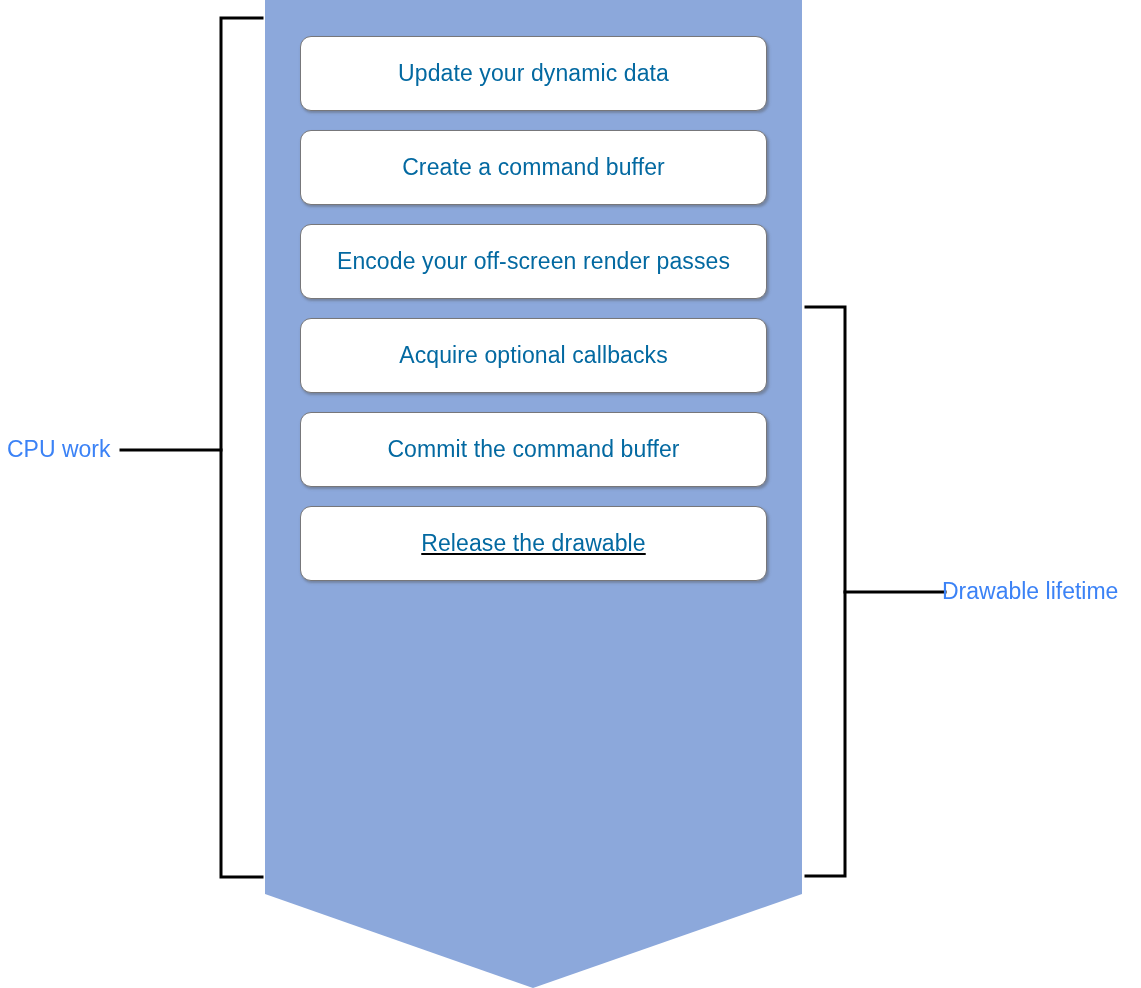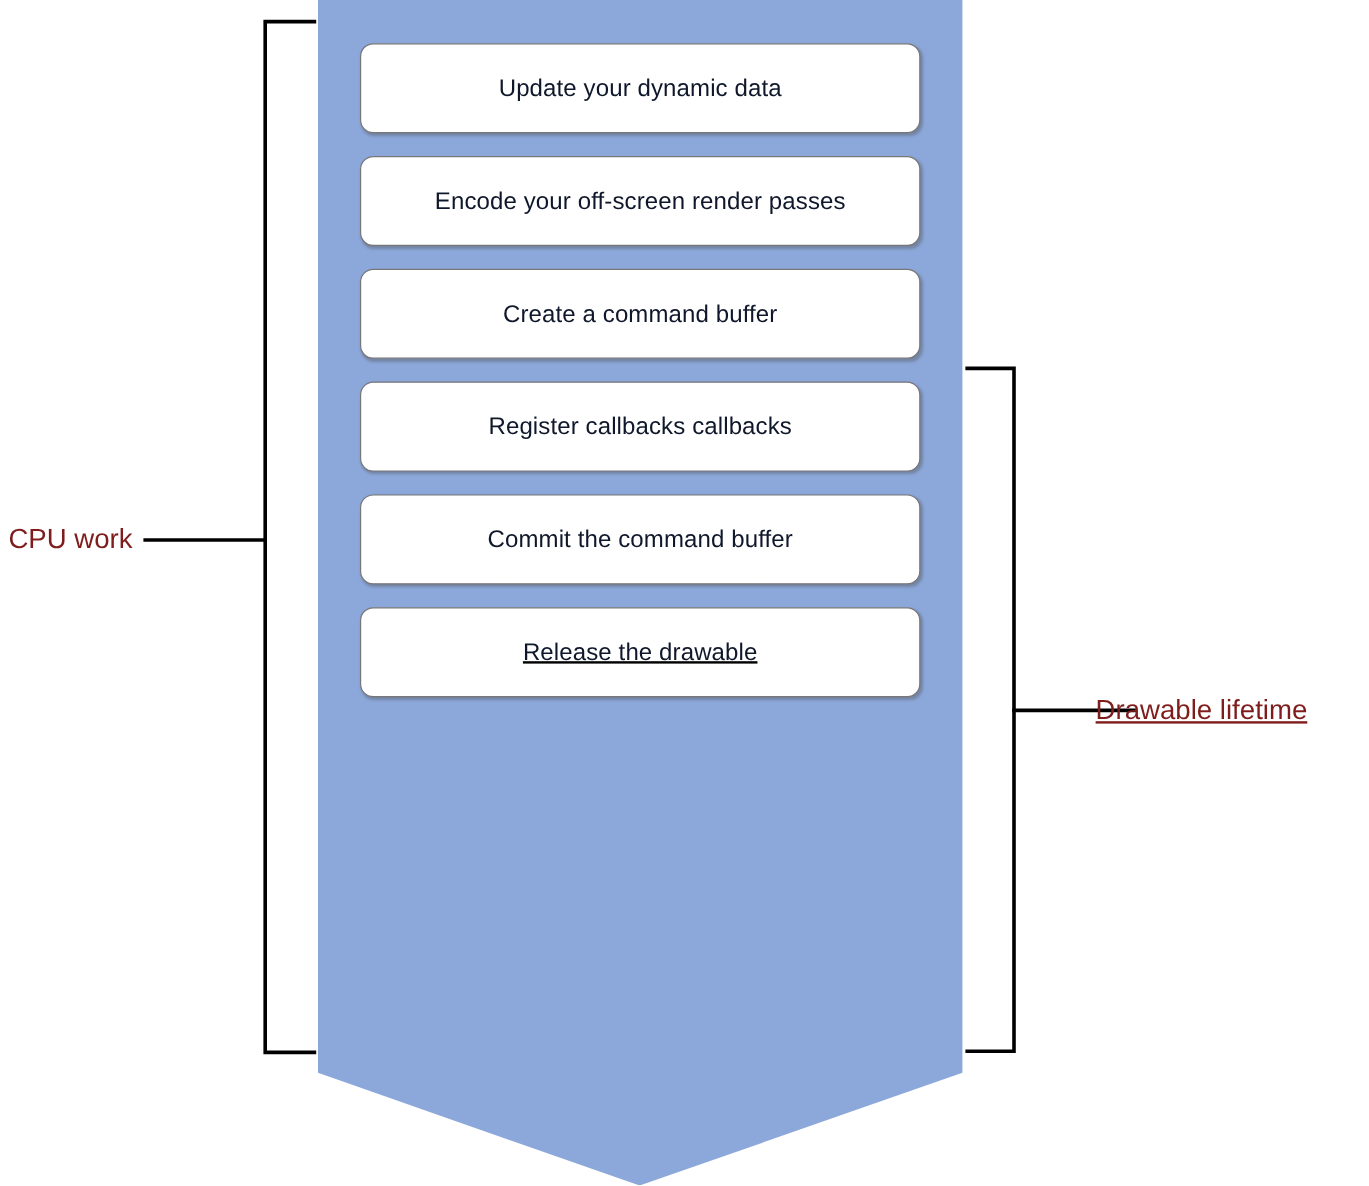--- a/index.html
+++ b/index.html
@@ -50,55 +50,54 @@
     border-radius: 11px;
     box-shadow: 1.5px 2px 2.5px rgba(80,80,80,0.40);
     display: flex;
     align-items: center;
     justify-content: center;
   }
   .step-box:last-child { margin-bottom: 0; text-decoration: underline; }
 
   .step-label {
     font-family: "Liberation Sans", sans-serif;
-    font-size: 20px;
+    font-size: 23px;
     line-height: 1;
-    color: #0f172a;
+    color: #0369a1;
     letter-spacing: 0.1px;
     white-space: nowrap;
   }
 
   
   .bracket-svg {
     position: absolute;
     left: 0;
     top: 0;
     width: 1141px;
     height: 988px;
     pointer-events: none;
   }
 
   .annot-label {
     position: absolute;
     font-family: "Liberation Sans", sans-serif;
     font-size: 23px;
     line-height: 1;
-    color: #7f1d1d;
+    color: #3b82f6;
     white-space: nowrap;
   }
 
   #cpu-work-label {
     left: 7px;
     top: 438px;
   }
 
   #drawable-lifetime-label {
-    left: 913px;
+    left: 942px;
     top: 580px;
-    text-decoration: underline;
   }
 </style>
 </head>
 <body>
 
 <div id="diagram">
 
   <svg class="arrow-svg" viewBox="0 0 1141 988" aria-hidden="true">
     <path d="M 265 0 L 802 0 L 802 894 L 533 988 L 265 894 Z" fill="#8ca8db"></path>
   </svg>
@@ -116,32 +115,32 @@
     </g>
   </svg>
 
   <div class="steps-column">
 
     <div class="step-box">
       <span class="step-label">Update your dynamic data</span>
     </div>
 
     <div class="step-box">
-      <span class="step-label">Encode your off-screen render passes</span>
+      <span class="step-label">Create a command buffer</span>
     </div>
 
     <div class="step-box">
-      <span class="step-label">Create a command buffer</span>
+      <span class="step-label">Encode your off-screen render passes</span>
     </div>
 
 
 
 
     <div class="step-box">
-      <span class="step-label">Register callbacks callbacks</span>
+      <span class="step-label">Acquire optional callbacks</span>
     </div>
 
     <div class="step-box">
       <span class="step-label">Commit the command buffer</span>
     </div>
 
     <div class="step-box">
       <span class="step-label">Release the drawable</span>
     </div>
 

